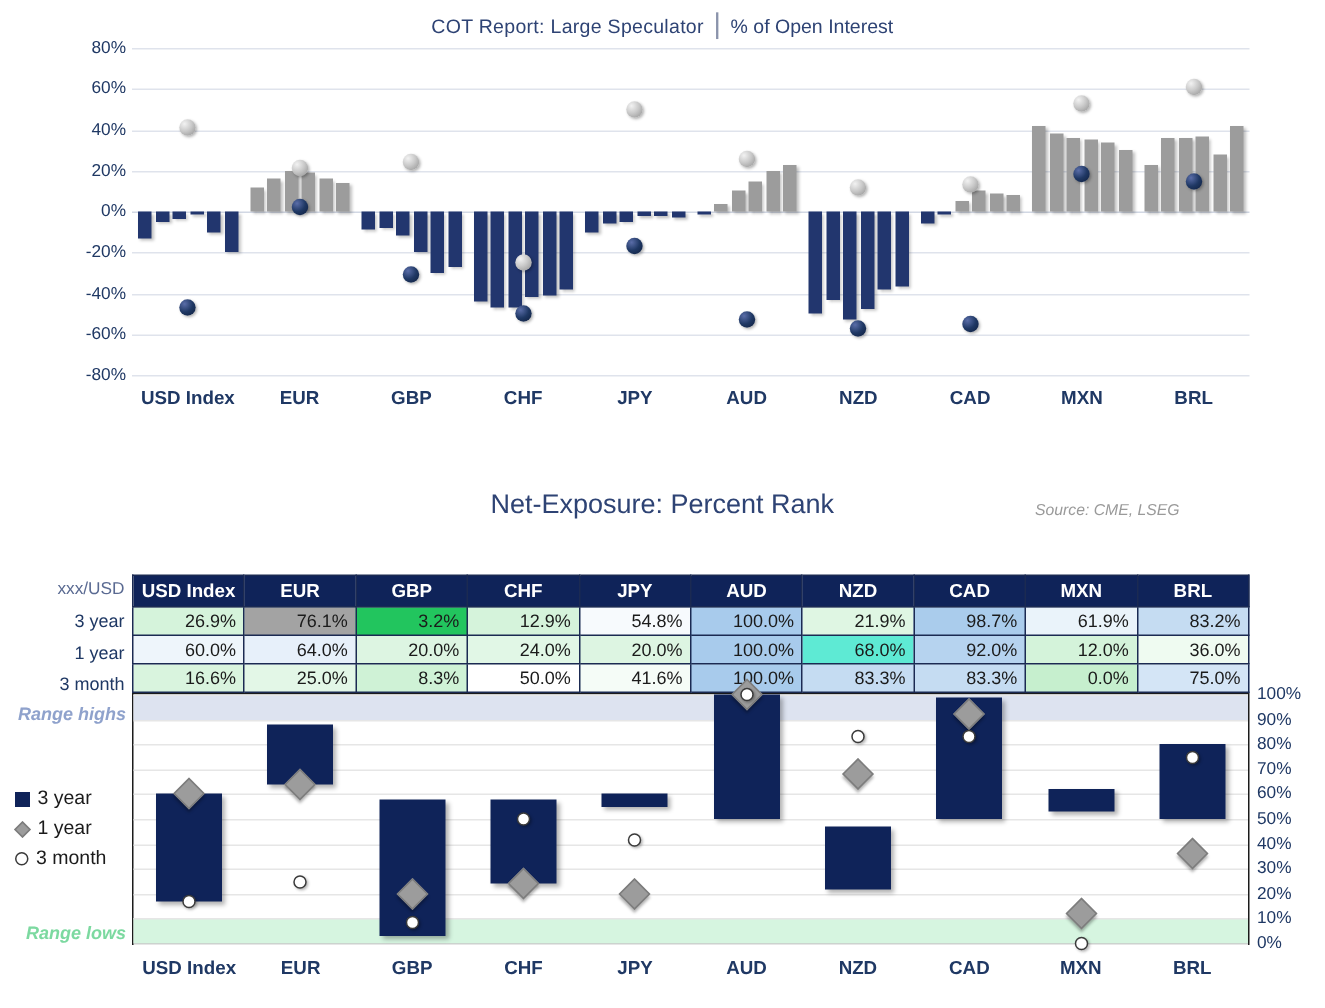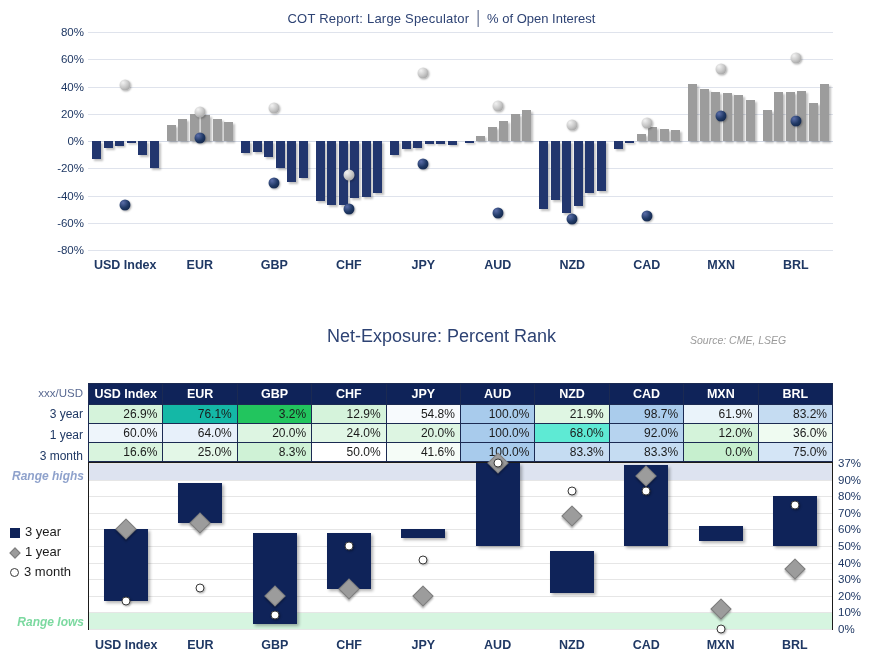--- a/index.html
+++ b/index.html
@@ -337,21 +337,21 @@
         <th>AUD</th>
         <th>NZD</th>
         <th>CAD</th>
         <th>MXN</th>
         <th>BRL</th>
       </tr>
   </thead>
   <tbody>
       <tr>
         <td style="background: rgb(213, 243, 219);">26.9%</td>
-        <td style="background: #14b8a6;">76.1%</td>
+        <td style="background: #a3a3a3;">76.1%</td>
         <td style="background: #22c55e;">3.2%</td>
         <td style="background: rgb(213, 243, 219);">12.9%</td>
         <td style="background: rgb(247, 250, 253);">54.8%</td>
         <td style="background: rgb(168, 203, 236);">100.0%</td>
         <td style="background: rgb(223, 246, 227);">21.9%</td>
         <td style="background: rgb(170, 204, 236);">98.7%</td>
         <td style="background: rgb(234, 243, 250);">61.9%</td>
         <td style="background: rgb(197, 220, 242);">83.2%</td>
       </tr>
       <tr>
@@ -427,21 +427,21 @@
     <div class="bdia" style="left: 557.25px; top: 13.28px;"></div>
     <div class="bcir" style="left: 557.25px; top: 27.722px;"></div>
     <div class="bbar" style="left: 609.55px; top: 63.246px; width: 44px; height: 14.774px;"></div>
     <div class="bdia" style="left: 631.55px; top: 146.08px;"></div>
     <div class="bcir" style="left: 631.55px; top: 166px;"></div>
     <div class="bbar" style="left: 683.85px; top: 33.2px; width: 44px; height: 49.8px;"></div>
     <div class="bdia" style="left: 705.85px; top: 106.24px;"></div>
     <div class="bcir" style="left: 705.85px; top: 41.5px;"></div>
   </div>
 <div id="bot-yaxis">
-    <div class="bylab" style="top: 463px;">37%</div>
+    <div class="bylab" style="top: 463px;">100%</div>
     <div class="bylab" style="top: 479.6px;">90%</div>
     <div class="bylab" style="top: 496.2px;">80%</div>
     <div class="bylab" style="top: 512.8px;">70%</div>
     <div class="bylab" style="top: 529.4px;">60%</div>
     <div class="bylab" style="top: 546px;">50%</div>
     <div class="bylab" style="top: 562.6px;">40%</div>
     <div class="bylab" style="top: 579.2px;">30%</div>
     <div class="bylab" style="top: 595.8px;">20%</div>
     <div class="bylab" style="top: 612.4px;">10%</div>
     <div class="bylab" style="top: 629px;">0%</div>

